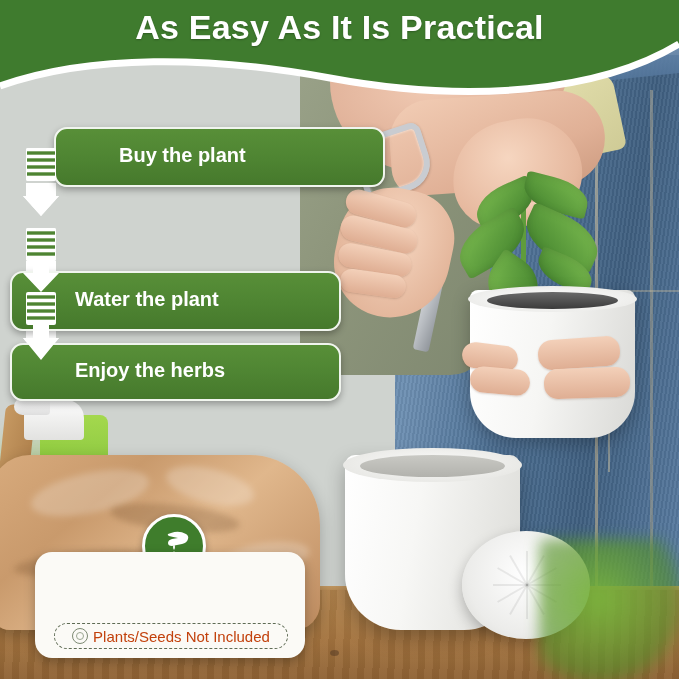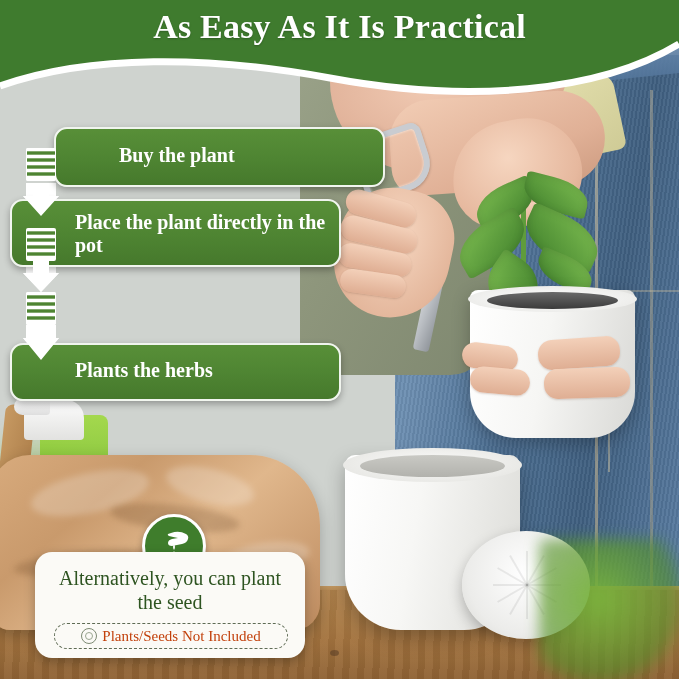--- a/index.html
+++ b/index.html
@@ -1,21 +1,21 @@
 <!DOCTYPE html>
 <html><head>
 <meta charset="utf-8">
 <style>
   html,body{margin:0;padding:0;}
   body{
     width:679px;height:679px;overflow:hidden;
     font-family:"Liberation Sans",sans-serif;
     background:#ffffff;
   }
-  #page{position:relative;width:679px;height:679px;overflow:hidden;font-family:Liberation Serif, serif;}
+  #page{position:relative;width:679px;height:679px;overflow:hidden;}
 
   
   .photo{position:absolute;inset:0;overflow:hidden;background:#cfd3cf;}
 
   
   .jeans{
     position:absolute;left:395px;top:55px;width:284px;height:560px;
     background:
       repeating-linear-gradient(98deg, rgba(255,255,255,.05) 0 2px, rgba(0,0,0,.05) 2px 4px),
       linear-gradient(100deg,#5b7fa6 0%,#6d8fb2 18%,#4f7296 42%,#3f5f80 70%,#5a7da3 100%);
@@ -412,25 +412,25 @@
         <line x1="27" y1="297" x2="55" y2="297"></line>
         <line x1="27" y1="304" x2="55" y2="304"></line>
         <line x1="27" y1="311" x2="55" y2="311"></line>
         <line x1="27" y1="318" x2="55" y2="318"></line>
       </g>
     </svg>
 
     <div class="step s1">
       <div class="step-label">Buy the plant</div>
     </div>
-    <div class="step s2">
-      <div class="step-label">Place the plant directly in the pot</div>
+    <div class="step s3">
+      <div class="step-label">Water the plant</div>
     </div>
     <div class="step s4">
-      <div class="step-label">Plants the herbs</div>
+      <div class="step-label">Enjoy the herbs</div>
     </div>
   </div>
 
   <svg class="arrow-layer" style="position:absolute;left:0;top:0;pointer-events:none;" viewBox="0 0 360 420" aria-hidden="true">
     <g fill="#ffffff">
       <rect x="26" y="148" width="30" height="33" rx="2"></rect>
       <path d="M33,183 h16 v13 h10 L41,216 L23,196 h10 v-13 Z"></path>
       <rect x="26" y="228" width="30" height="33" rx="2"></rect>
       <path d="M33,261 h16 v12 h10 L41,292 L23,273 h10 v-12 Z"></path>
       <rect x="26" y="292" width="30" height="33" rx="2"></rect>
@@ -460,20 +460,19 @@
       <path d="M26,33 q4,-7 8,-0.5 L34,33 Z" fill="#ffffff"></path>
 
       <path d="M17,7 q8,-3 15,1 q3,2 2,5 q-1,4 -6,5 l-10,2 q-4,0 -4,-3 q0,-3 4,-4 l6,-1 q-5,-1 -9,-2 q-2,-1 -1,-2 Z" fill="#ffffff"></path>
 
       <path d="M20,18 q2,3 0,6 q-2,-3 0,-6 Z" fill="#ffffff"></path>
       <circle cx="20" cy="27" r="1.6" fill="#ffffff"></circle>
     </svg>
   </div>
 
   <div class="alt-card">
-    <div class="alt-text">Alternatively, you can plant the seed</div>
     <div class="alt-pill">
       <span class="noinc-icon"></span>
       <span class="alt-pill-text">Plants/Seeds Not Included</span>
     </div>
   </div>
 
 </div>
 
 </body></html>

